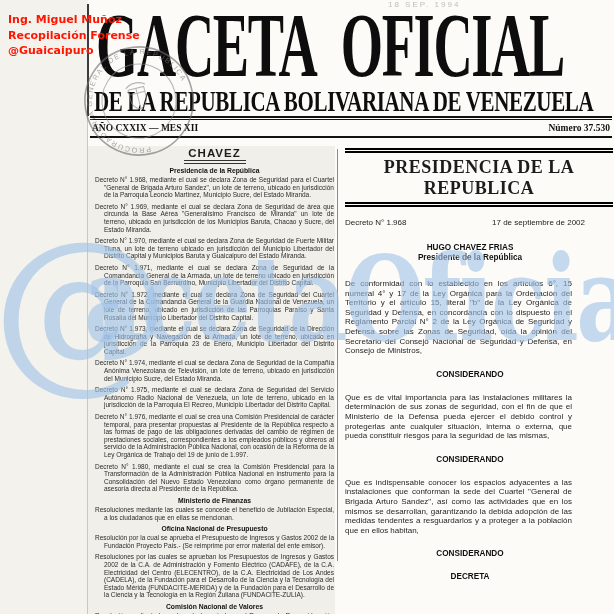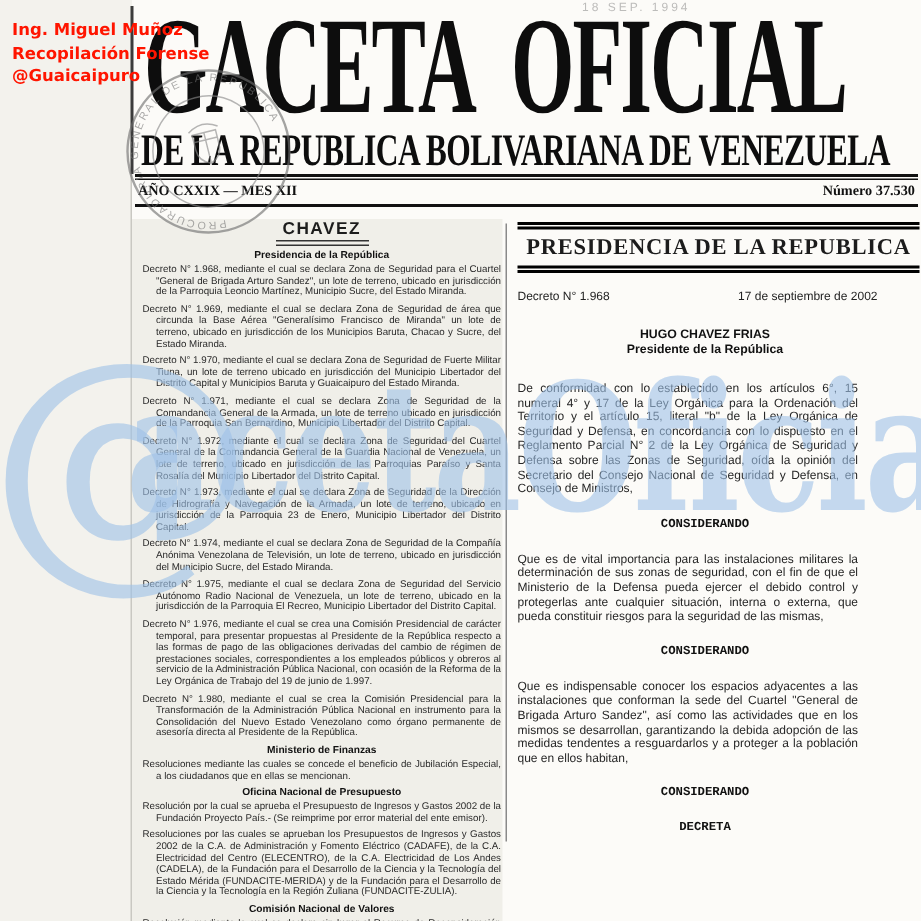--- a/index.html
+++ b/index.html
@@ -36,28 +36,28 @@
   .col-divider{position:absolute;left:337px;top:149px;width:1px;height:412px;background:#8a8a8a;}
   .left-col{position:absolute;left:95px;top:147px;width:239px;z-index:2;}
   .sumario-title{text-align:center;font-weight:bold;font-size:11.5px;letter-spacing:1px;}
   .sumario-underline{width:62px;height:2px;margin:1px auto 3px auto;
                      border-top:1px solid #333;border-bottom:1px solid #333;}
   .sec-heading{text-align:center;font-weight:bold;font-size:6.8px;margin:3px 0 2px 0;color:#111;}
   .sum-item{margin:0 0 4px 0;font-size:6.5px;line-height:7.6px;text-align:justify;
             color:#2a2a2a;padding-left:9px;text-indent:-9px;}
   .right-col{position:absolute;left:345px;top:148px;width:268px;z-index:2;}
   .pres-box{border-top:5px double #000;border-bottom:5px double #000;}
-  .pres-title{font-family:"Liberation Serif",serif;font-weight:bold;font-size:15px;
+  .pres-title{font-family:"Liberation Serif",serif;font-weight:bold;font-size:18px;
               text-align:center;letter-spacing:.5px;padding:4px 0 3px 0;}
   .decree-row{display:flex;justify-content:space-between;padding-right:28px;
               font-size:8px;margin:11px 0 16px 0;color:#222;gap:48px;}
   .author{width:250px;text-align:center;font-weight:bold;font-size:8.2px;line-height:10px;
           margin-bottom:16px;color:#111;}
   .para{width:227px;font-size:8px;line-height:9.6px;text-align:justify;color:#262626;margin:0 0 10px 0;}
-  .label-center{width:250px;text-align:center;font-weight:bold;font-size:8.2px;margin:14px 0;color:#111;font-family:Liberation Mono, monospace;}
+  .label-center{width:250px;text-align:center;font-weight:bold;font-size:8.2px;margin:14px 0;color:#111;}
   
   .wm{position:absolute;left:0;top:0;width:614px;height:614px;pointer-events:none;z-index:6;}
   .wm-at{position:absolute;left:-8px;top:218px;font-size:178px;line-height:178px;
          font-family:"DejaVu Serif",serif;color:rgba(158,193,231,.62);}
   .wm-text{position:absolute;left:84px;top:240px;font-size:118px;line-height:118px;
            font-family:"DejaVu Serif",serif;font-weight:bold;letter-spacing:-3px;white-space:nowrap;
            transform:scaleX(0.77);transform-origin:left top;color:rgba(158,193,231,.60);}
 </style>
 </head>
 <body>

